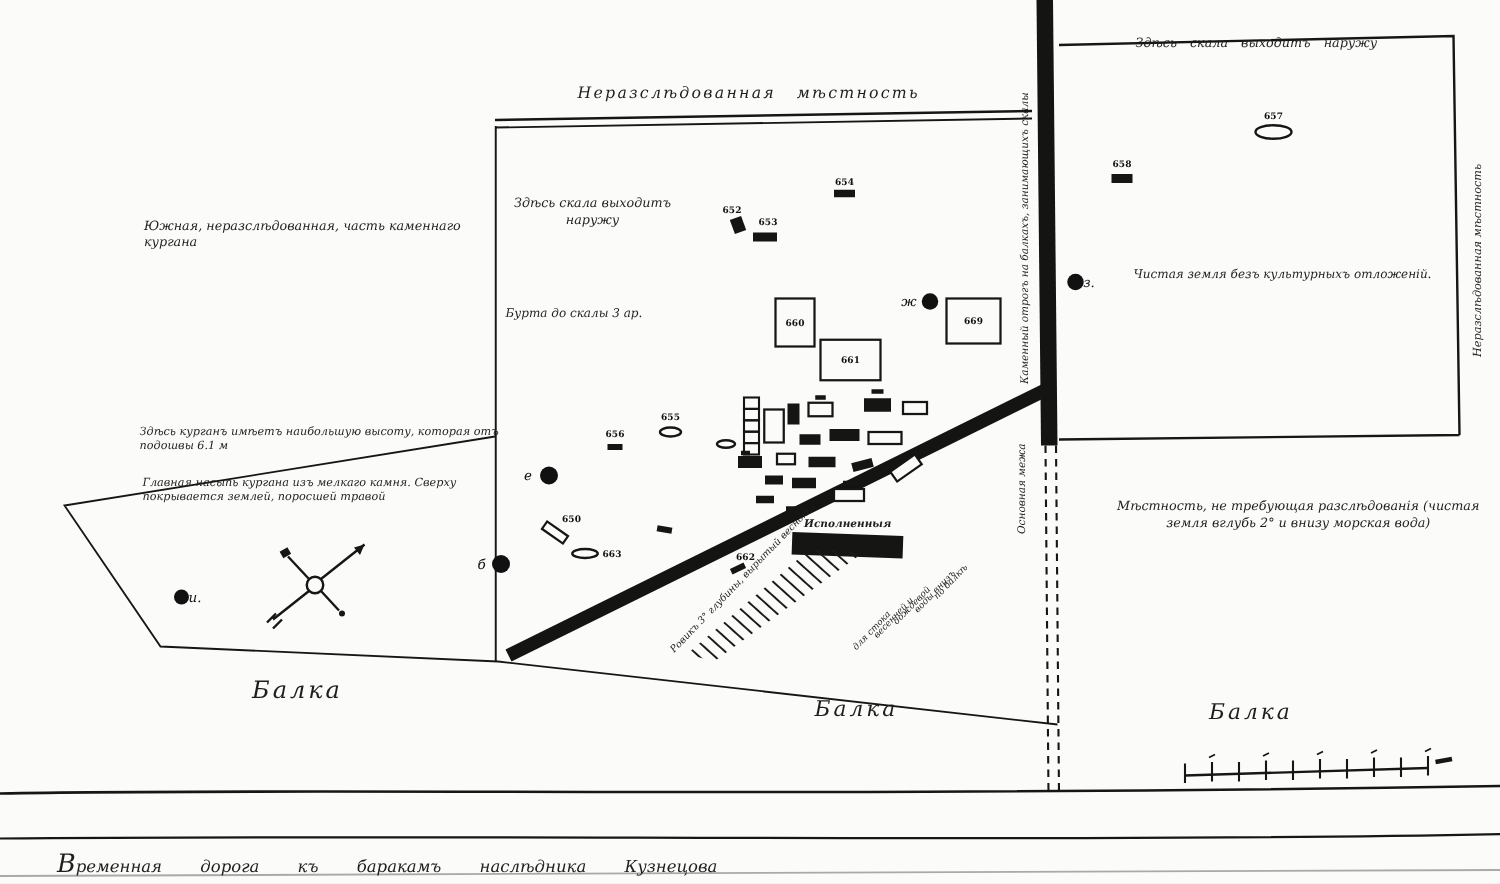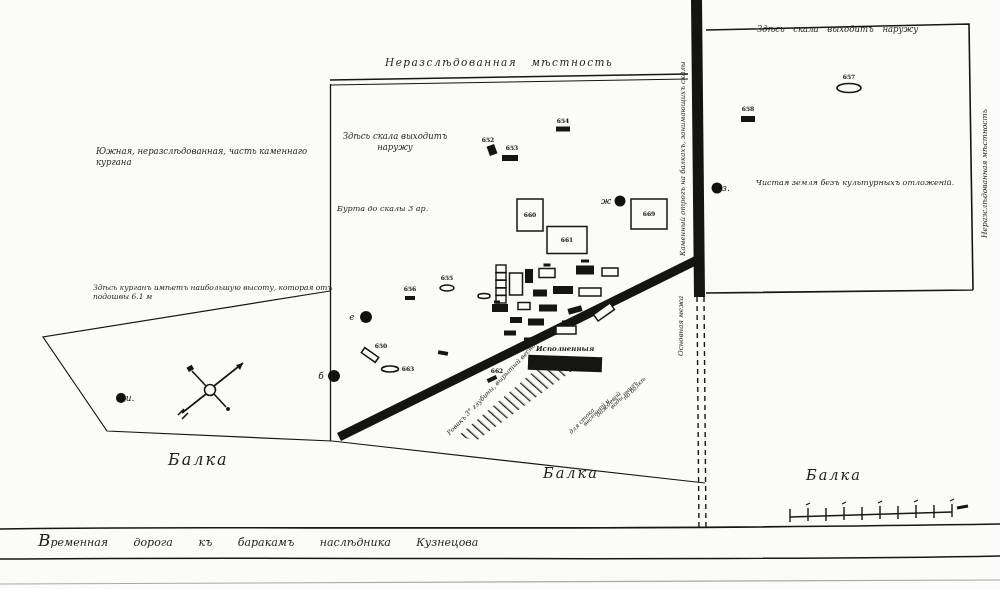--- a/index.html
+++ b/index.html
@@ -232,39 +232,41 @@
   <div class="hw" style="left:337px;top:204px;font-size:8px;">Бурта до скалы 3 ар.</div>
 
   <div class="hw" style="left:757px;top:24px;font-size:8.5px;word-spacing:6px;">Здѣсь скала выходитъ наружу</div>
 
   <div class="hw rot90" style="left:980px;top:238px;font-size:7.5px;">Неразслѣдованная мѣстность</div>
 
   <div class="hw" style="left:96px;top:146px;width:235px;font-size:8.5px;">Южная, неразслѣдованная, часть каменнаго кургана</div>
 
   <div class="hw" style="left:93px;top:239px;width:250px;font-size:7.5px;margin-top:44px;">Здѣсь курганъ имѣетъ наибольшую высоту, которая отъ подошвы 6.1 м</div>
 
+  <div class="hw" style="left:95px;top:317px;width:260px;font-size:7.5px;">Главная насыпь кургана изъ мелкаго камня. Сверху покрывается землей, поросшей травой</div>
 
   <div class="hw center" style="left:755px;top:178px;width:200px;font-size:8px;">Чистая земля безъ культурныхъ отложеній.</div>
 
+  <div class="hw center" style="left:733px;top:333px;width:265px;font-size:8.5px;">Мѣстность, не требующая разслѣдованія (чистая земля вглубь 2° и внизу морская вода)</div>
 
   <div class="hw rot90" style="left:679px;top:256px;font-size:7px;">Каменный отрогъ на балкахъ, занимающихъ скалы</div>
 
   <div class="hw rot90" style="left:677px;top:356px;font-size:7px;">Основная межа</div>
 
   <div class="hw" style="left:536px;top:345px;font-size:7px;font-weight:bold;text-align:right;">Исполненныя</div>
 
   <div class="hw diag" style="left:448px;top:430px;font-size:6.5px;">Ровикъ 3° глубины, вырытый весною</div>
 
   <div id="trench-lines">
       <div class="hw diag" style="left: 570px; top: 429px; font-size: 6px;">для стока</div>
       <div class="hw diag" style="left: 583.5px; top: 420.5px; font-size: 6px;">весенней и</div>
       <div class="hw diag" style="left: 597px; top: 412px; font-size: 6px;">дождевой</div>
       <div class="hw diag" style="left: 610.5px; top: 403.5px; font-size: 6px;">воды внизъ</div>
       <div class="hw diag" style="left: 624px; top: 395px; font-size: 6px;">по балкѣ</div>
     </div>
 
-  <div class="hw road" style="left:38px;top:530px;font-size:11px;word-spacing:22px;">Временная дорога къ баракамъ наслѣдника Кузнецова</div>
+  <div class="hw road" style="left:38px;top:566px;font-size:11px;word-spacing:22px;">Временная дорога къ баракамъ наслѣдника Кузнецова</div>
 
   <div class="hw" style="left:168px;top:450px;font-size:16px;letter-spacing:2px;">Балка</div>
   <div class="hw" style="left:543px;top:464px;font-size:14.5px;letter-spacing:2px;">Балка</div>
   <div class="hw" style="left:806px;top:466px;font-size:14.5px;letter-spacing:2px;">Балка</div>
 
 </div>
 
 </body></html>

